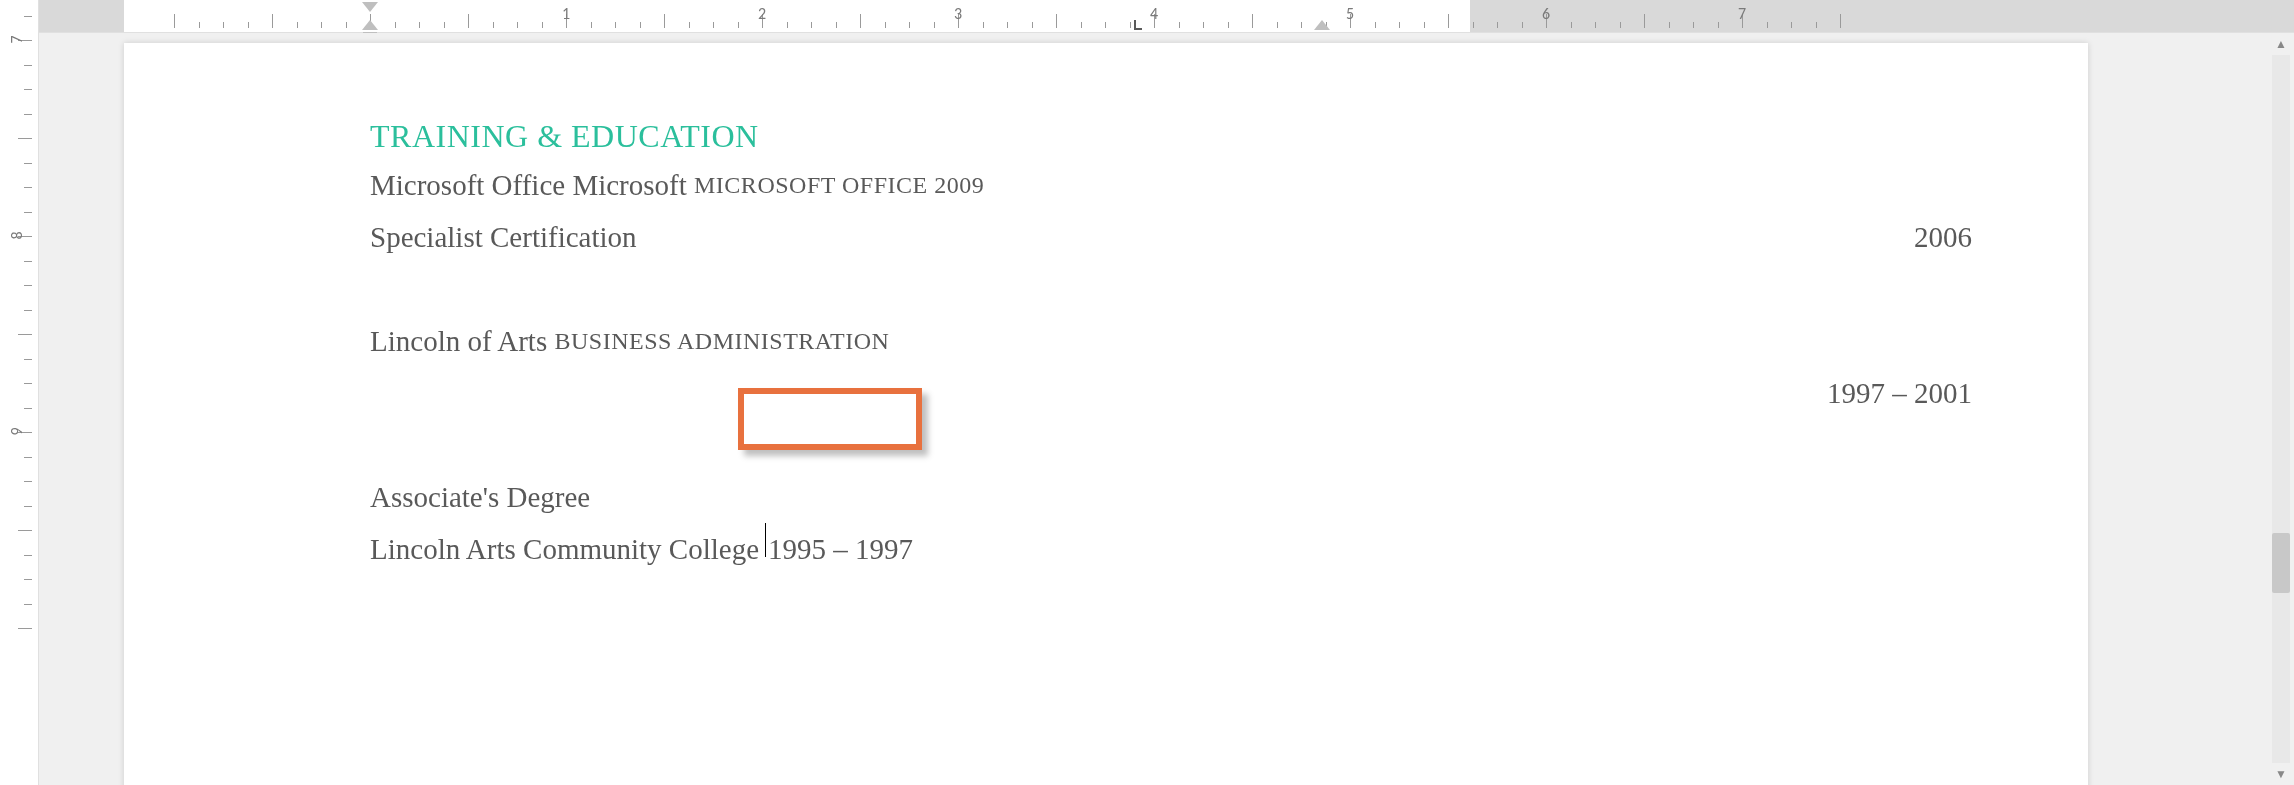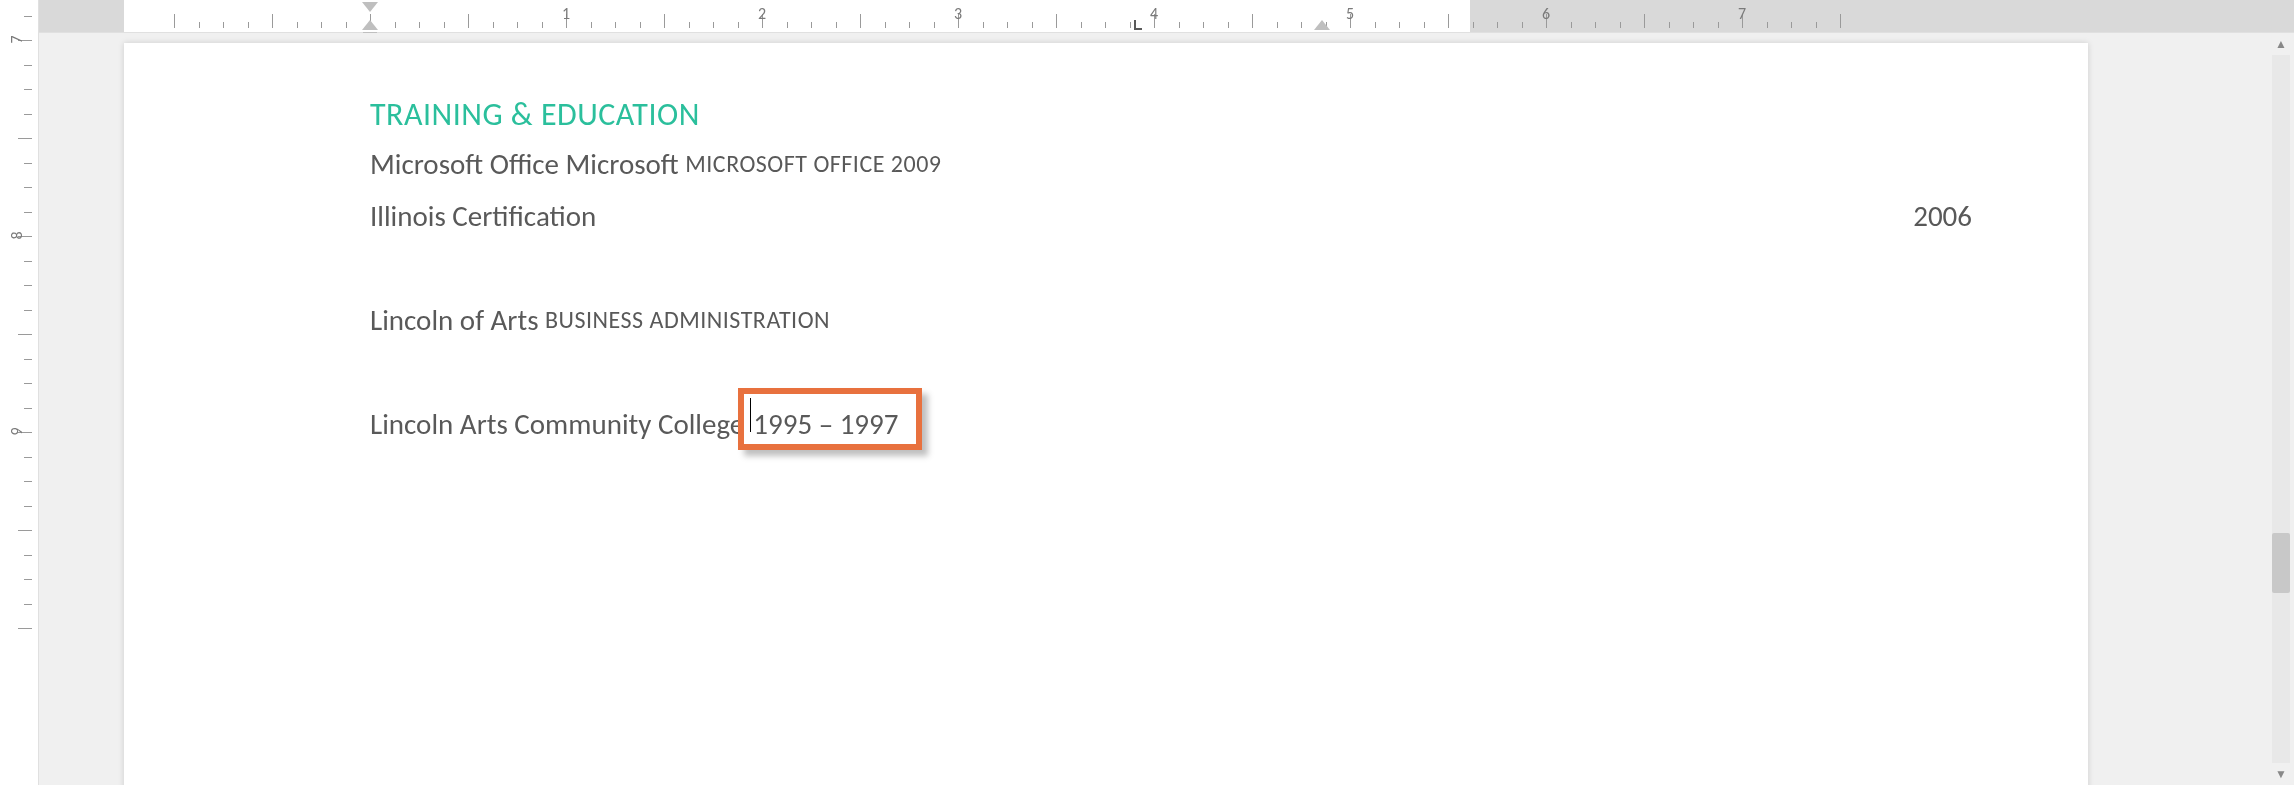--- a/index.html
+++ b/index.html
@@ -155,22 +155,23 @@
     left: 85px;  
     width: 1964px; 
     height: 760px;
     background: #ffffff;
     box-shadow: 0 0 6px rgba(0,0,0,0.15);
   }
   .content {
     position: absolute;
     left: 246px;  
     right: 110px;
-    top: 52px;
+    top: 75px;
     color: #595959;
+    font-family: Liberation Serif, serif;
   }
   .heading {
     font-size: 32px;
     font-weight: 400;
     color: #2bbf9c;
     letter-spacing: 0.5px;
     margin-bottom: 4px;
   }
   .line {
     font-size: 29px;
@@ -377,36 +378,38 @@
       <div class="page">
         <div class="content">
 
           <div class="heading">TRAINING &amp; EDUCATION</div>
 
           <div class="line">
             <span class="left">Microsoft Office Microsoft </span>
               <span class="smallcaps">MICROSOFT OFFICE 2009</span>
           </div>
           <div class="line">
-            <span class="left">Illinois Certification</span>
+            <span class="left">Specialist Certification</span>
             <span class="date">2006</span>
           </div>
 
           <div class="spacer"></div>
 
           <div class="line">
             <span class="left">Lincoln of Arts </span>
               <span class="smallcaps">BUSINESS ADMINISTRATION</span>
           </div>
           <div class="line">
+            <span class="date">1997 – 2001</span>
           </div>
 
           <div class="spacer"></div>
 
           <div class="line">
+            <span class="left">Associate's Degree </span>
           </div>
           <div class="line">
             <span class="left">Lincoln Arts Community College</span>
               <span style="width:6px;display:inline-block"></span>
               <span class="cursor"></span>
               <span>1995 – 1997</span>
             <span class="date"></span>
           </div>
 
         </div>

